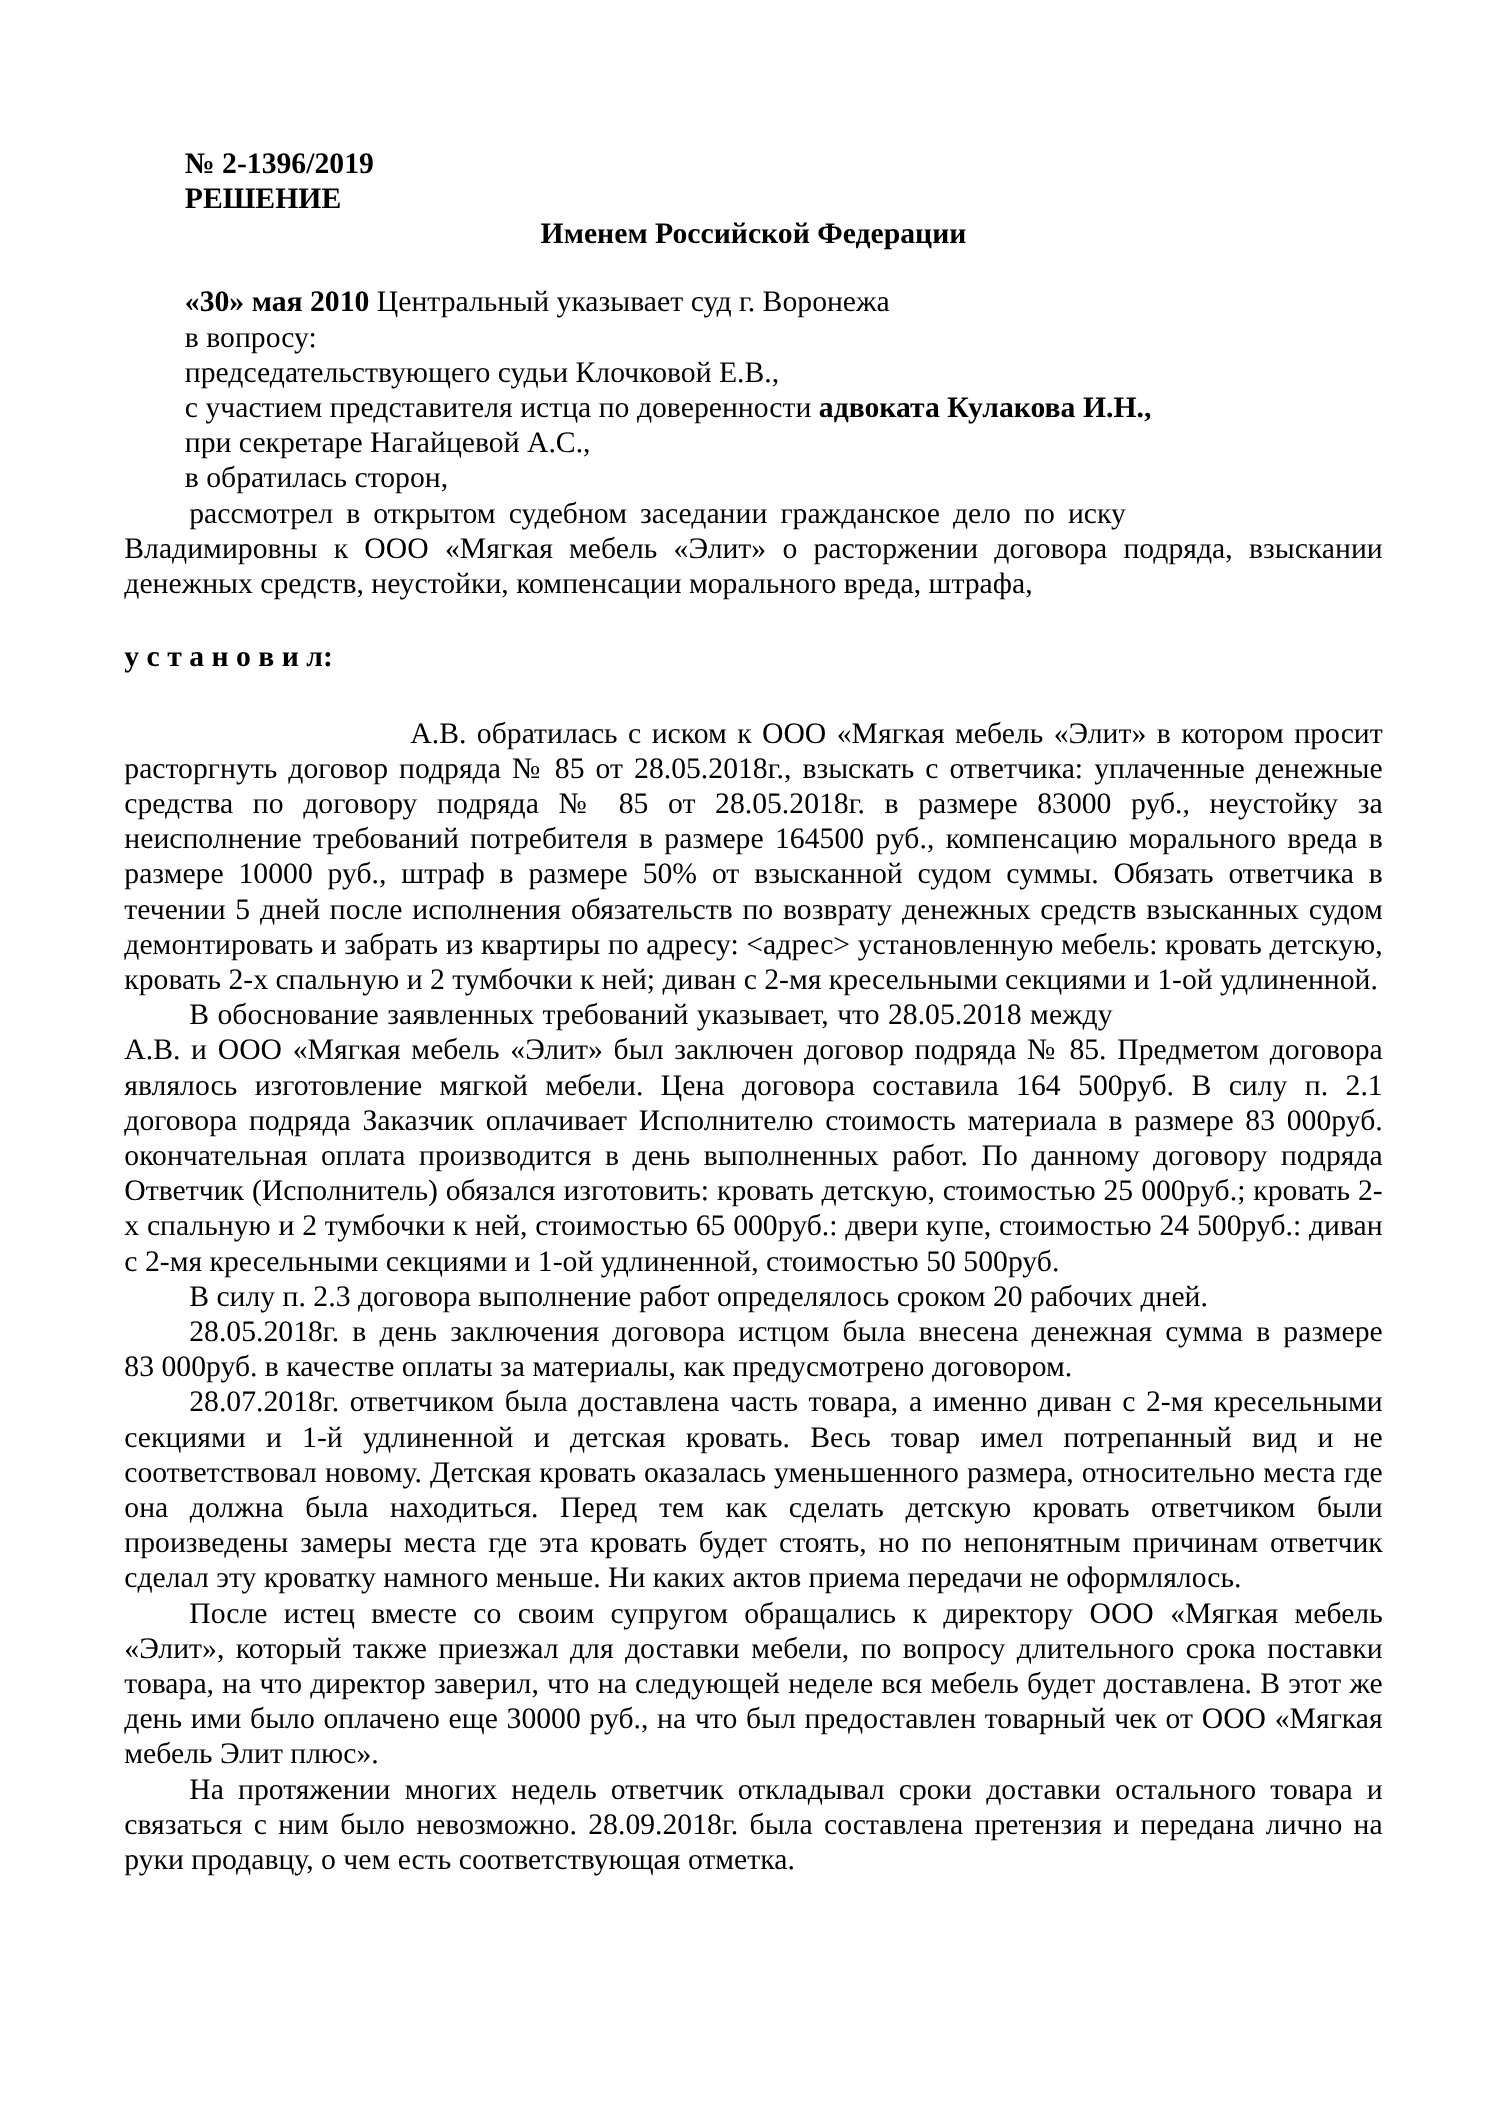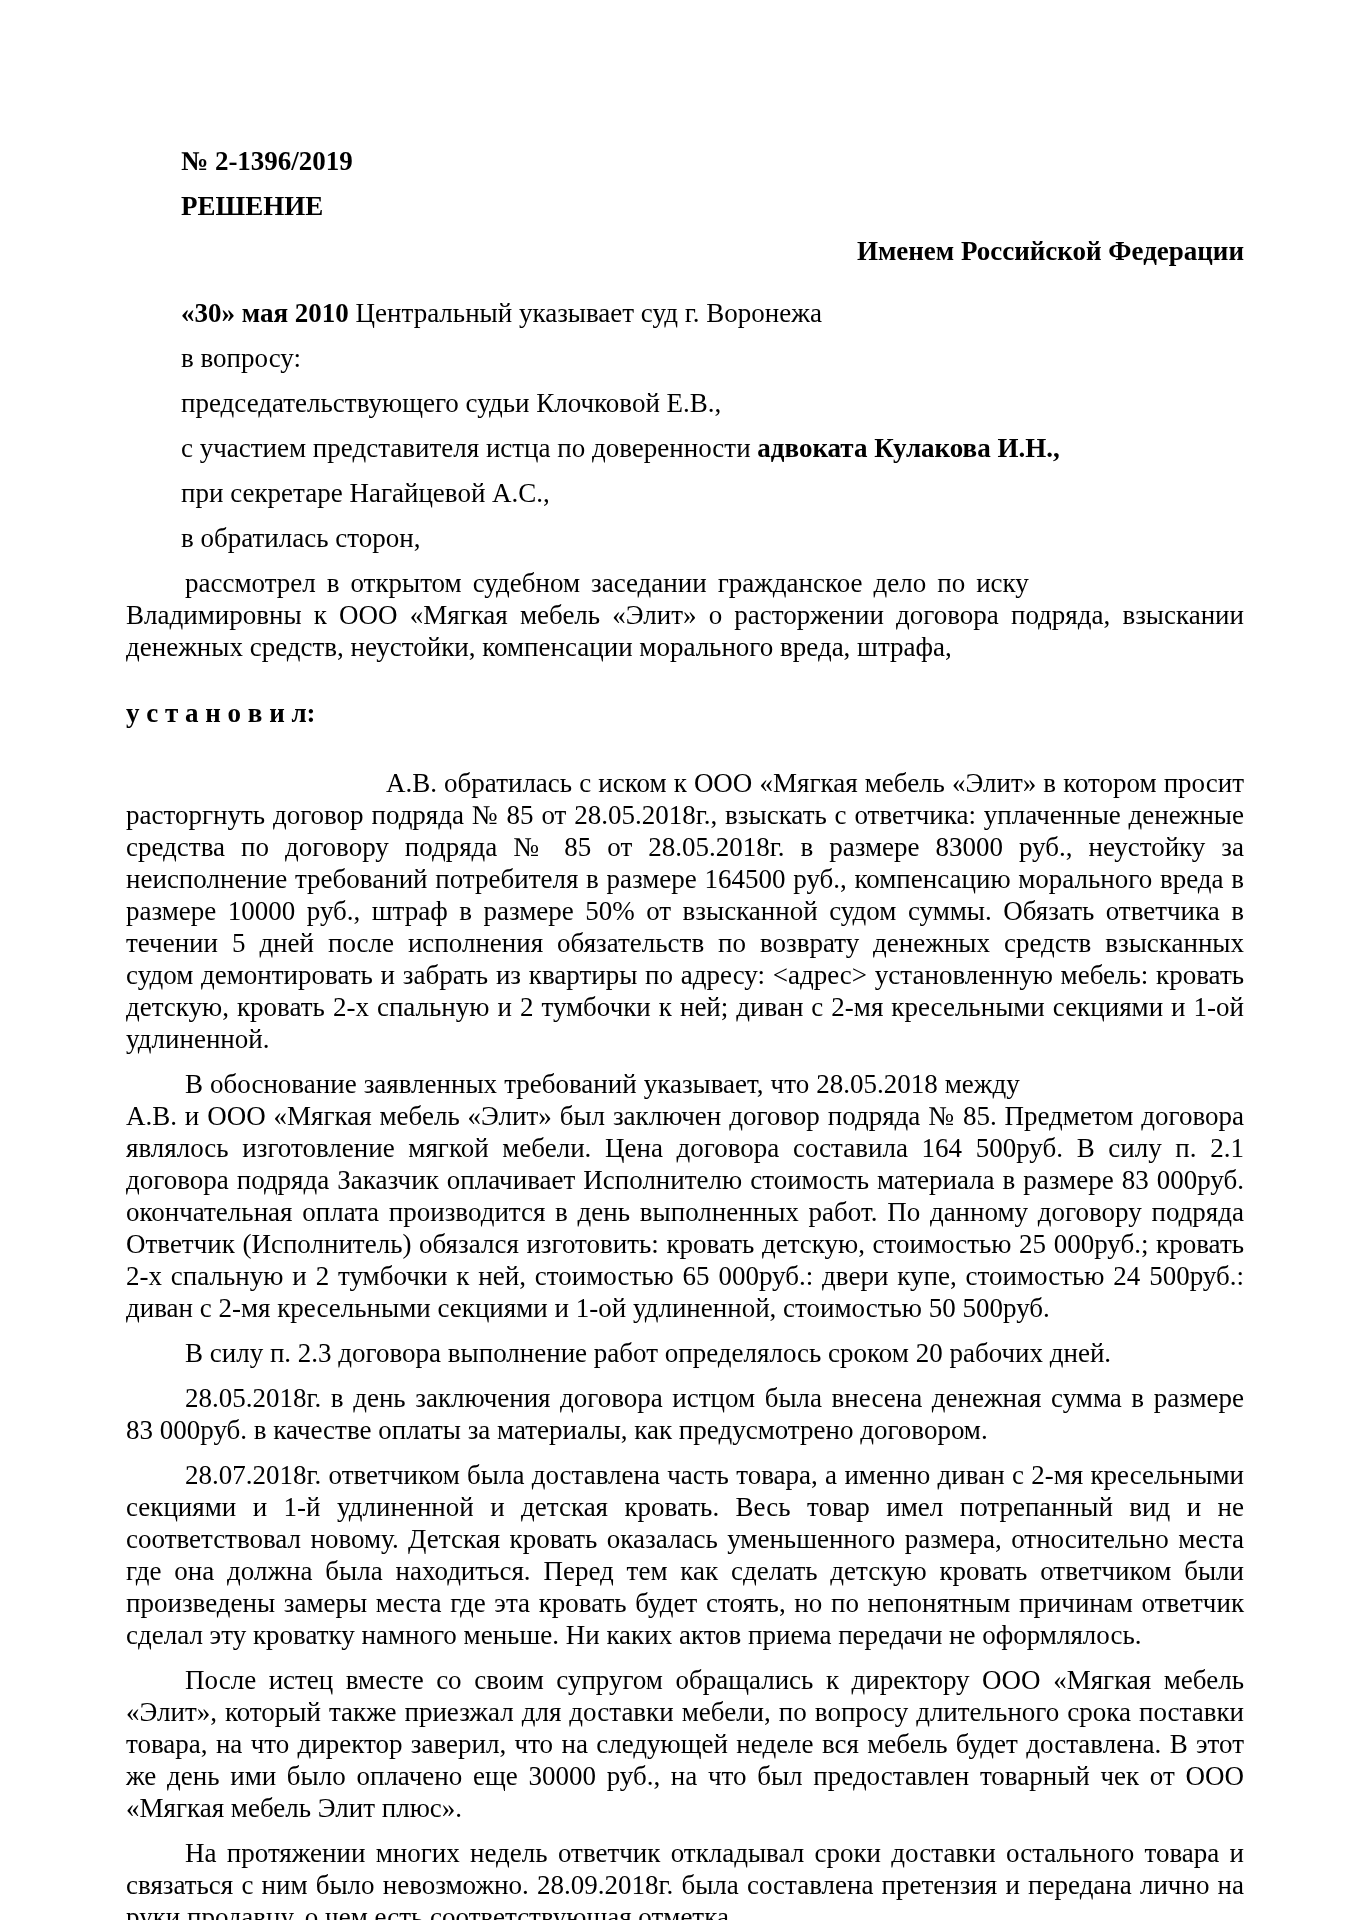--- a/index.html
+++ b/index.html
@@ -12,24 +12,24 @@
   .page {
     width: 1357px;
     height: 1920px;
     background: #ffffff;
     color: #000000;
     padding: 132px 100px 0 113px;
     font-family: "Liberation Serif", "DejaVu Serif", serif;
     font-size: 27px;
     line-height: 32px;
   }
-  p { margin: 13px; }
+  p { margin: 0; }
   .b { font-weight: bold; }
   .hdr { text-indent: 55px; }
-  .center { text-align: right; }
+  .center { text-align: center; }
   .gap-after { margin-bottom: 30px; }
   .ustanovil {
     text-align: left;
     font-weight: bold;
     margin-top: 34px;
     margin-bottom: 38px;
   }
   .justify {
     text-align: justify;
     text-indent: 59px;

